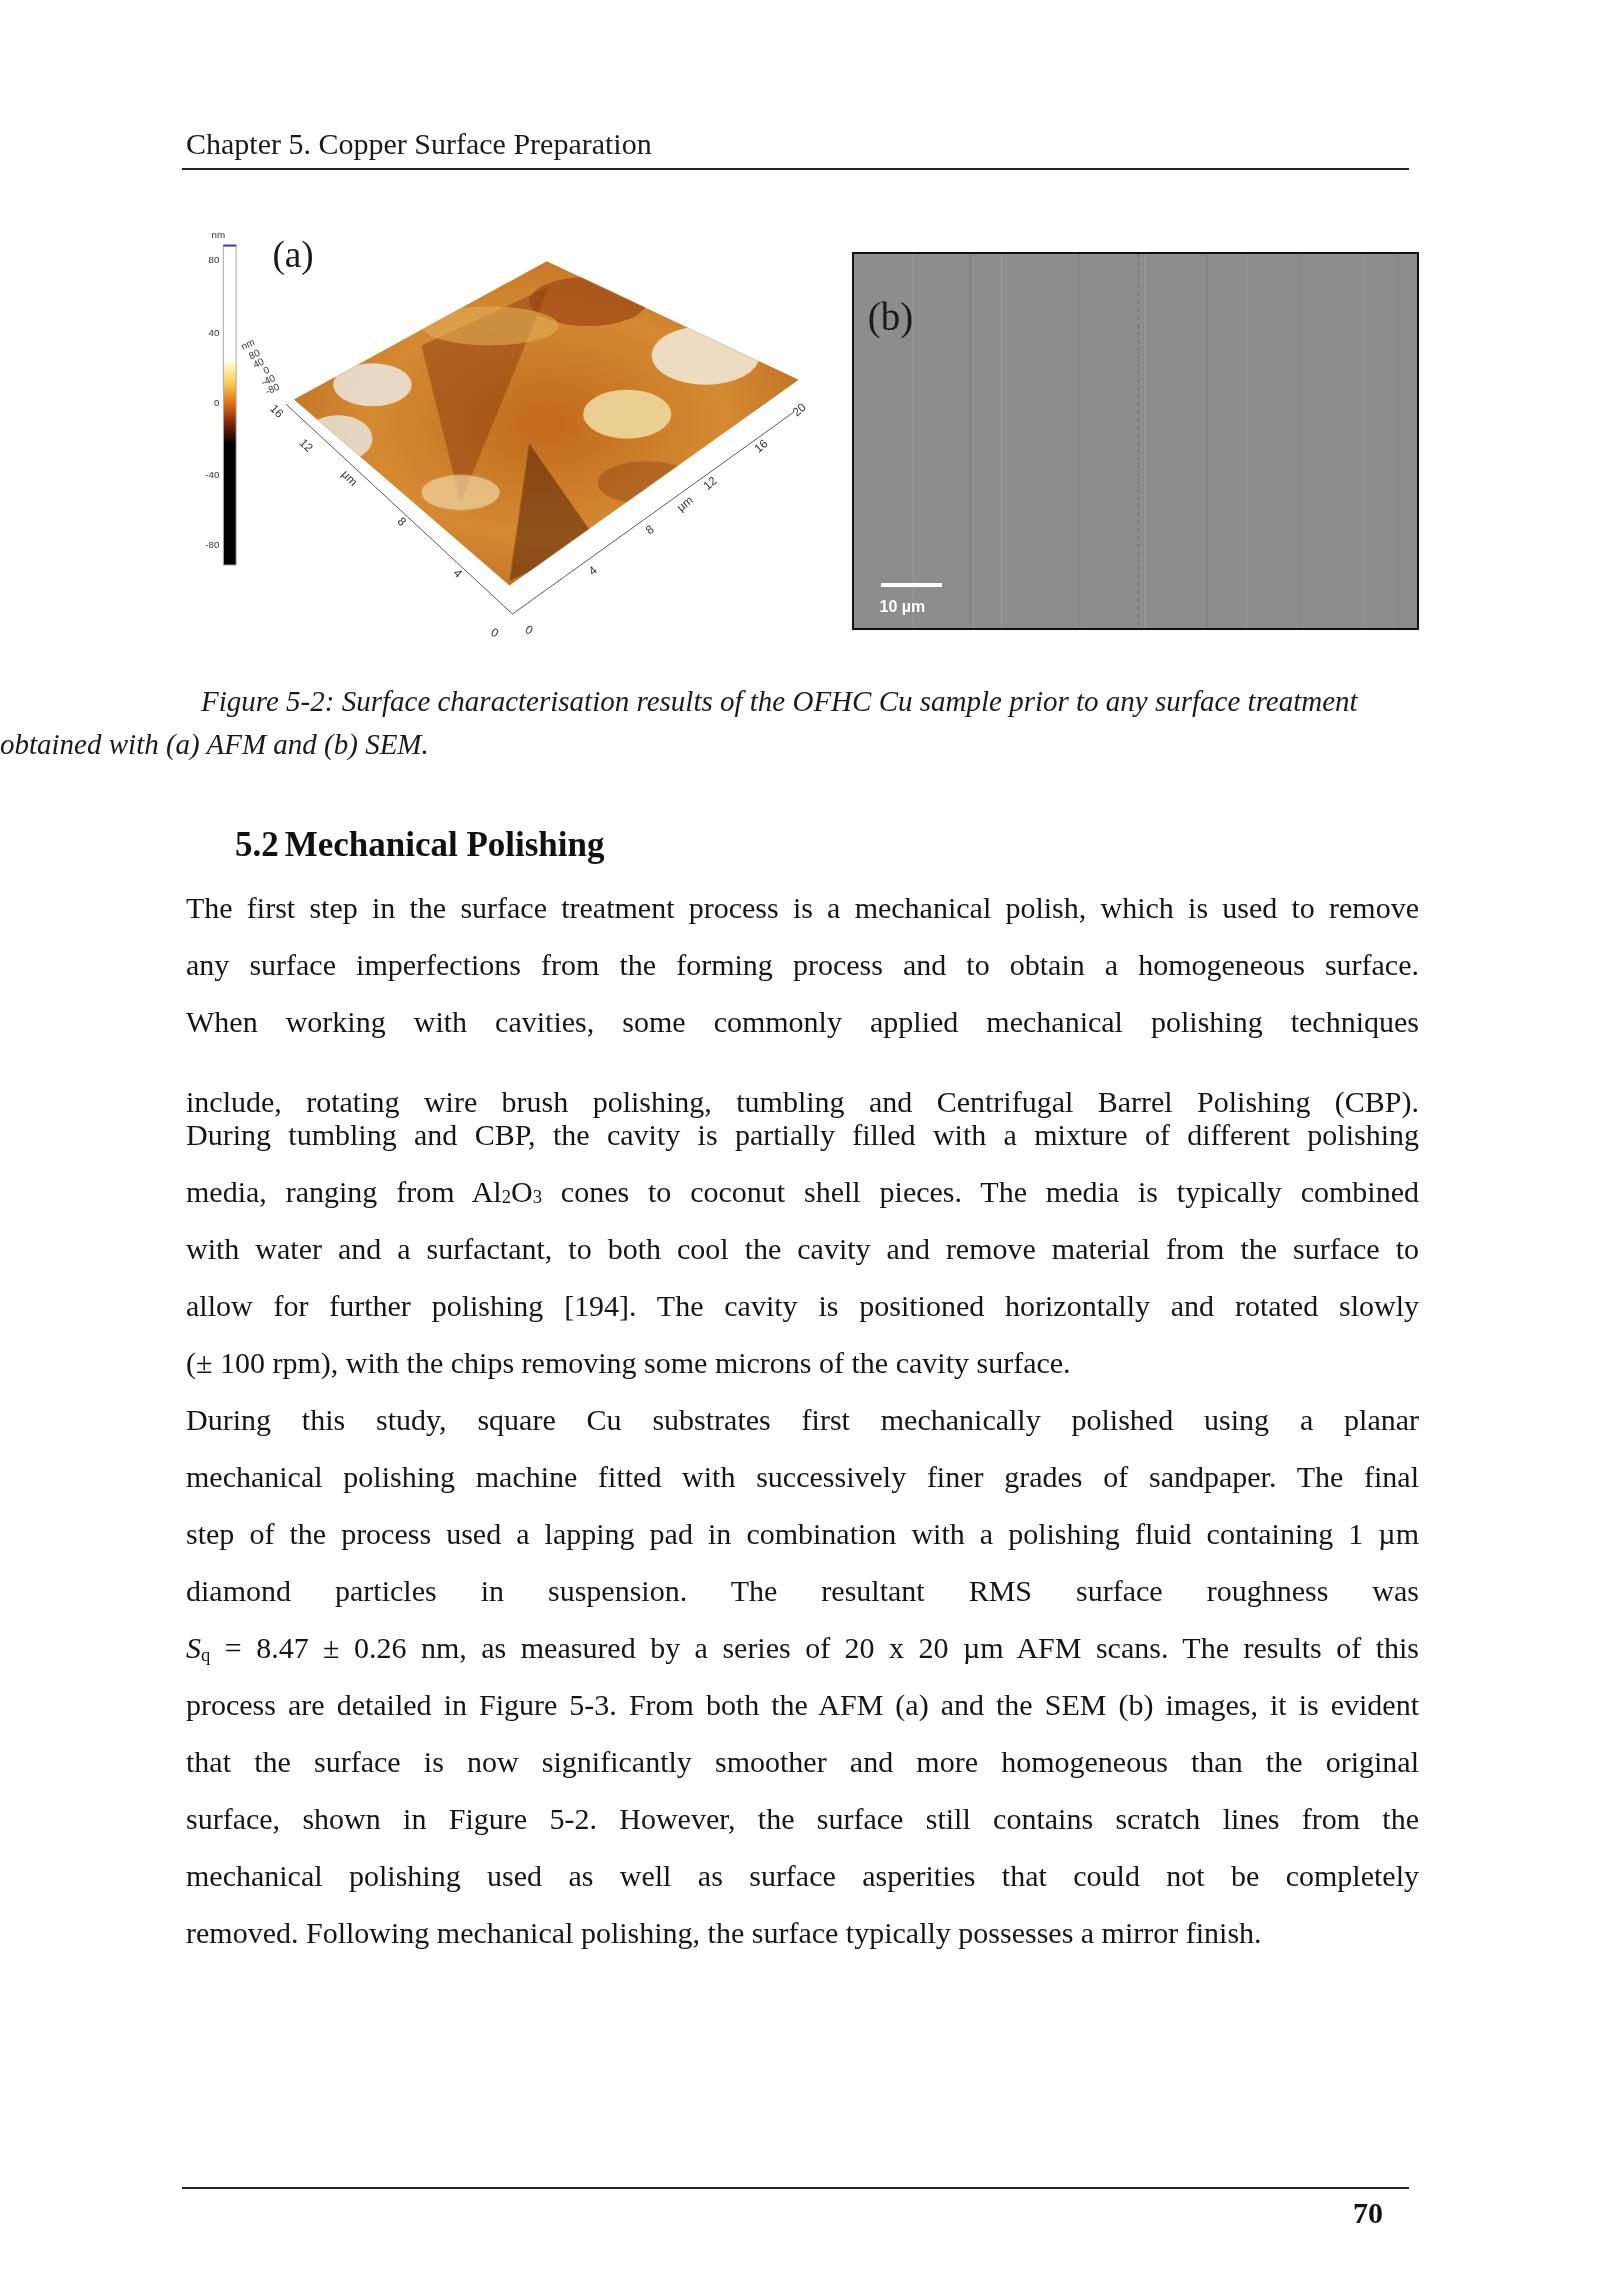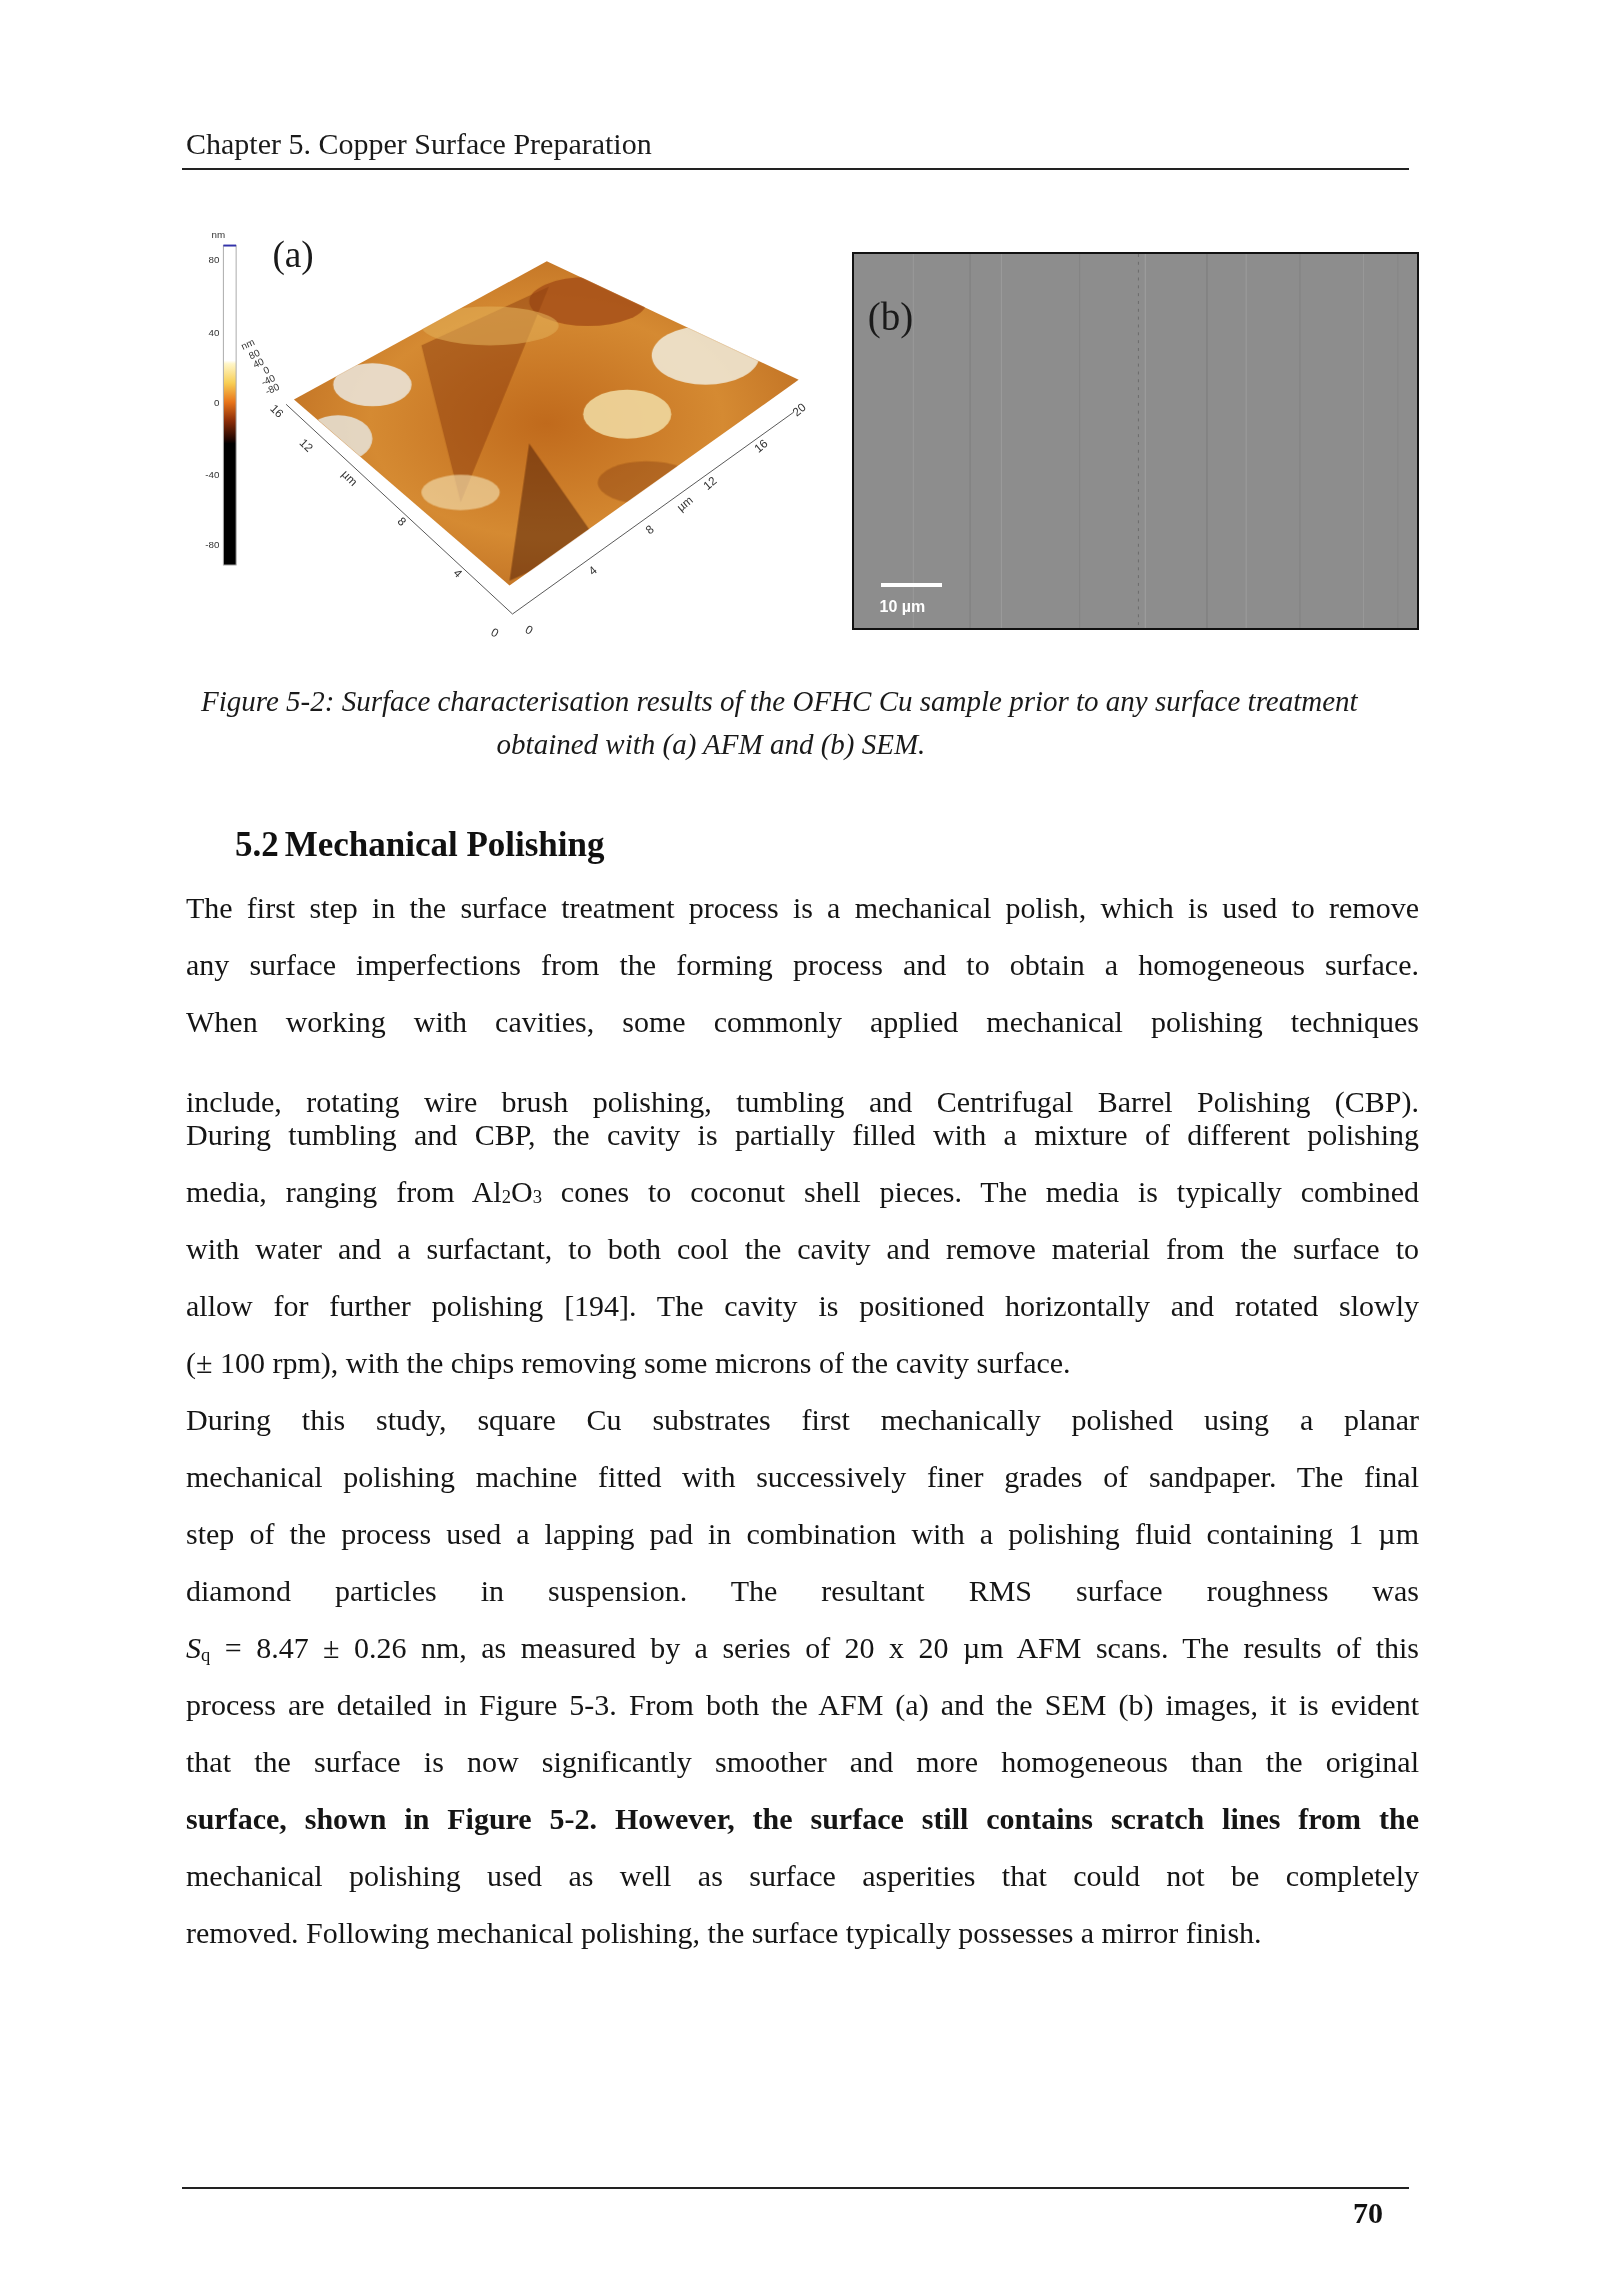--- a/index.html
+++ b/index.html
@@ -20,21 +20,21 @@
   .panel-label { font-family: "Liberation Serif", "DejaVu Serif", serif; font-size: 39px; color: #1a1a1a; }
   #sem-label { left: 13.7px; top: 7.8px; }
   #scale-bar { left: 27.4px; bottom: 41px; width: 61px; height: 3.9px; background: #ffffff; }
   #scale-text { left: 25.5px; bottom: 11.8px; font-family: "Liberation Sans", "DejaVu Sans", sans-serif;
     font-weight: bold; font-size: 16px; color: #ffffff; }
 
   
   .caption { font-family: "Liberation Serif", "DejaVu Serif", serif; font-style: italic;
     font-size: 29px; line-height: 41px; color: #1a1a1a; white-space: nowrap; }
   #caption-line-1 { left: 201px; top: 649px; }
-  #caption-line-2 { left: 0; width: 1422px; top: 692px; text-align: center; }
+  #caption-line-2 { left: 0; width: 1422px; top: 692px; }
 
   
   #section-heading { left: 235px; top: 792px; font-family: "Liberation Serif", "DejaVu Serif", serif;
     font-weight: bold; font-size: 35px; line-height: 41px; white-space: nowrap; color: #111; }
   #section-number { margin-right: 5.9px; }
 
   
   .body-line { left: 186px; width: 1233px; font-family: "Liberation Serif", "DejaVu Serif", serif;
     font-size: 30px; line-height: 39px; color: #151515; white-space: nowrap;
     text-align: justify; text-align-last: justify; }
@@ -172,20 +172,20 @@
     <div class="abs body-line" style="top: 1197px;">with water and a surfactant, to both cool the cavity and remove material from the surface to</div>
     <div class="abs body-line" style="top: 1254px;">allow for further polishing [194]. The cavity is positioned horizontally and rotated slowly</div>
     <div class="abs body-line last" style="top: 1311px;">(± 100 rpm), with the chips removing some microns of the cavity surface.</div>
     <div class="abs body-line" style="top: 1368px;">During this study, square Cu substrates first mechanically polished using a planar</div>
     <div class="abs body-line" style="top: 1425px;">mechanical polishing machine fitted with successively finer grades of sandpaper. The final</div>
     <div class="abs body-line" style="top: 1482px;">step of the process used a lapping pad in combination with a polishing fluid containing 1 µm</div>
     <div class="abs body-line" style="top: 1539px;">diamond particles in suspension. The resultant RMS surface roughness was</div>
     <div class="abs body-line" style="top: 1596px;"><i>S</i><sub class="s">q</sub> = 8.47 ± 0.26 nm, as measured by a series of 20 x 20 µm AFM scans. The results of this</div>
     <div class="abs body-line" style="top: 1653px;">process are detailed in Figure 5-3. From both the AFM (a) and the SEM (b) images, it is evident</div>
     <div class="abs body-line" style="top: 1710px;">that the surface is now significantly smoother and more homogeneous than the original</div>
-    <div class="abs body-line" style="top: 1767px; font-weight: bold;">surface, shown in Figure 5-2. However, the surface still contains scratch lines from the</div>
+    <div class="abs body-line" style="top: 1767px;">surface, shown in Figure 5-2. However, the surface still contains scratch lines from the</div>
     <div class="abs body-line" style="top: 1824px;">mechanical polishing used as well as surface asperities that could not be completely</div>
     <div class="abs body-line last" style="top: 1881px;">removed. Following mechanical polishing, the surface typically possesses a mirror finish.</div>
   </div>
 
 <div id="footer-rule" class="abs"></div>
 <div id="page-number" class="abs">70</div>
 
 
 </body></html>

